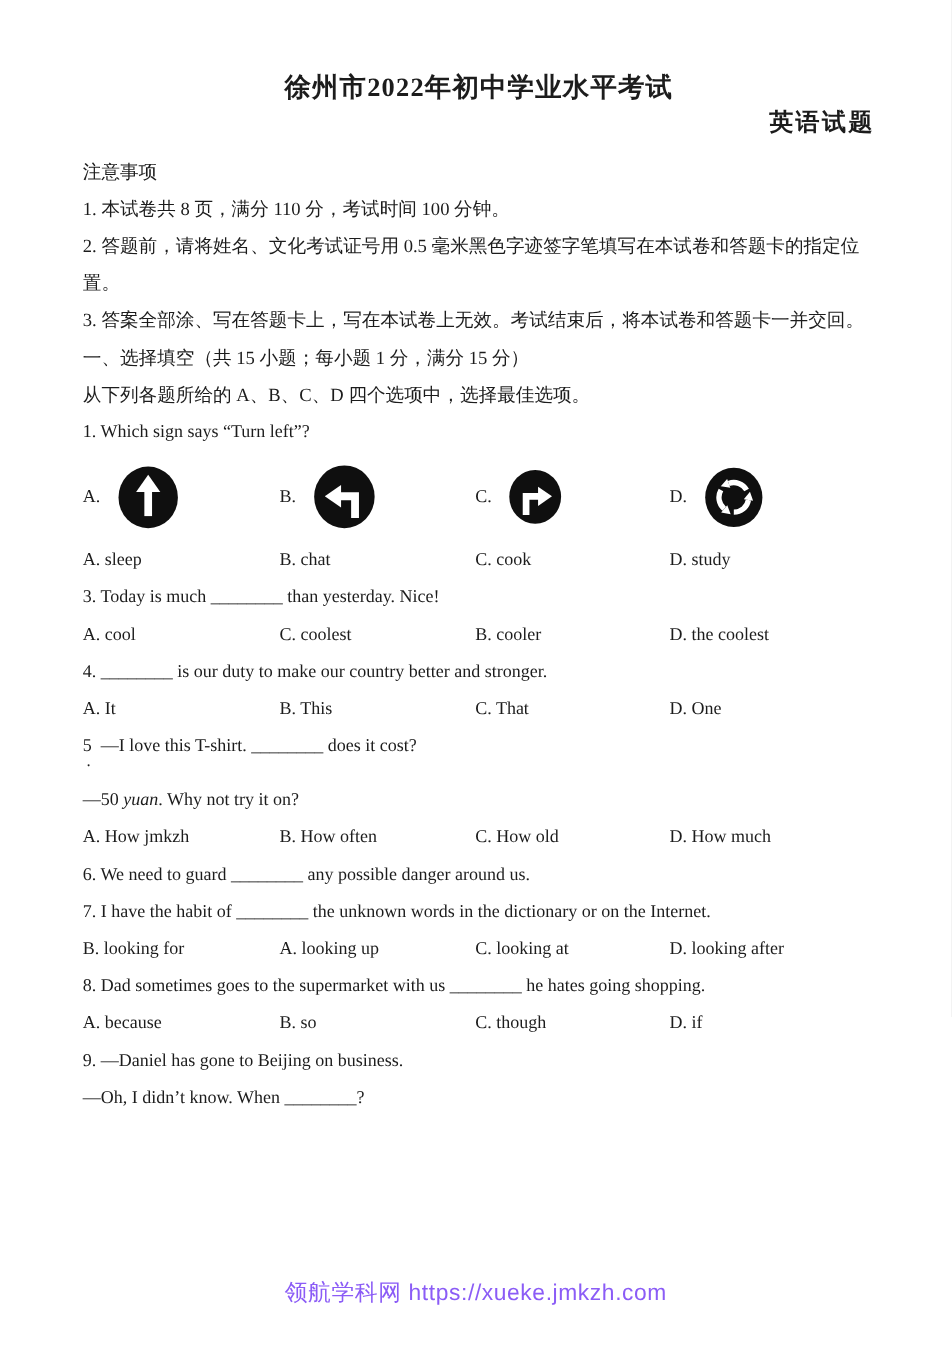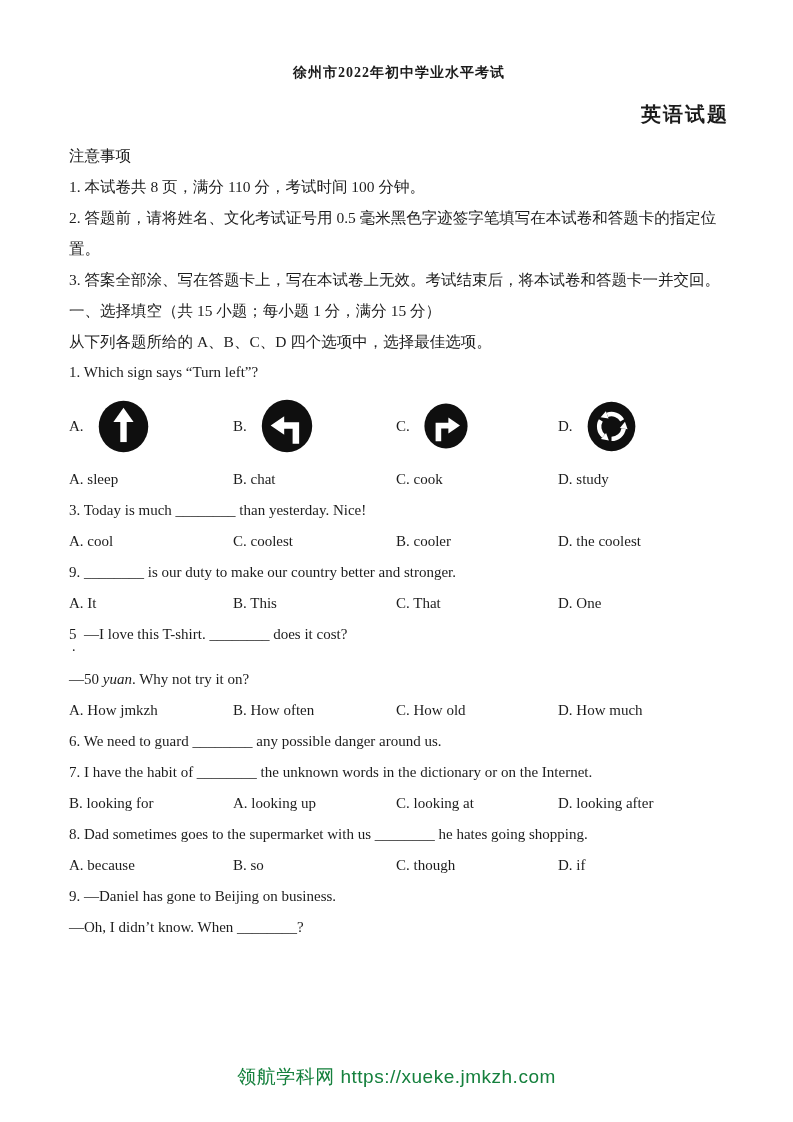--- a/index.html
+++ b/index.html
@@ -3,22 +3,22 @@
 <meta charset="utf-8">
 <style>
   html,body{margin:0;padding:0;background:#e8e8e8;}
   .page{
     width:793px;height:1122px;margin:0 auto;background:#ffffff;
     position:relative;overflow:hidden;
     font-family:"Liberation Serif","DejaVu Serif",serif;color:#1c1c1c;
   }
   .content{padding:58px 64px 0 69px;}
   .doc-title{
-    text-align:center;font-weight:700;font-size:14px;line-height:30px;
-    margin-bottom:12px;letter-spacing:1px;
+    text-align:center;font-weight:700;font-size:22px;line-height:30px;
+    letter-spacing:1px;
   }
   .doc-subtitle{
     text-align:right;font-weight:700;font-size:20px;line-height:28px;
     margin-bottom:12px;letter-spacing:2px;
   }
   .cn{font-weight:400;font-size:15.5px;line-height:31px;}
   .en{font-weight:400;font-size:15px;line-height:31px;}
   .opts{
     display:grid;grid-template-columns:164px 163px 162px 1fr;
     font-size:15px;line-height:31px;font-weight:400;
@@ -29,21 +29,21 @@
   }
   .sign{display:flex;align-items:center;gap:12px;}
   .slabel{font-size:15px;}
   .sign-icon{display:block;}
   .q5stem{position:relative;}
   .dot5{position:absolute;left:3px;top:23px;font-size:14px;line-height:10px;}
   .resp{margin-top:14px;}
   .footer{
     position:absolute;top:1064px;left:0;width:100%;text-align:center;
     font-family:"Liberation Sans","DejaVu Sans",sans-serif;
-    font-size:19px;color:#15803d;letter-spacing:0.5px;font-weight:400;
+    font-size:19px;color:#8b5cf6;letter-spacing:0.5px;font-weight:400;
   }
 </style>
 </head>
 <body>
 
 <div class="page">
   <div class="content">
 
     <div class="doc-title">徐州市2022年初中学业水平考试</div>
     <div class="doc-subtitle">英语试题</div>
@@ -110,21 +110,21 @@
     </div>
 
     <div class="en">3. Today is much ________ than yesterday. Nice!</div>
     <div class="opts">
       <span>A. cool</span>
       <span>C. coolest</span>
       <span>B. cooler</span>
       <span>D. the coolest</span>
     </div>
 
-    <div class="en">9. ________ is our duty to make our country better and stronger.</div>
+    <div class="en">4. ________ is our duty to make our country better and stronger.</div>
     <div class="opts">
       <span>A. It</span>
       <span>B. This</span>
       <span>C. That</span>
       <span>D. One</span>
     </div>
 
     <div class="en q5stem">
       <span>5</span>&nbsp;&nbsp;<span>—I love this T-shirt. ________ does it cost?</span>
       <span class="dot5">.</span>

